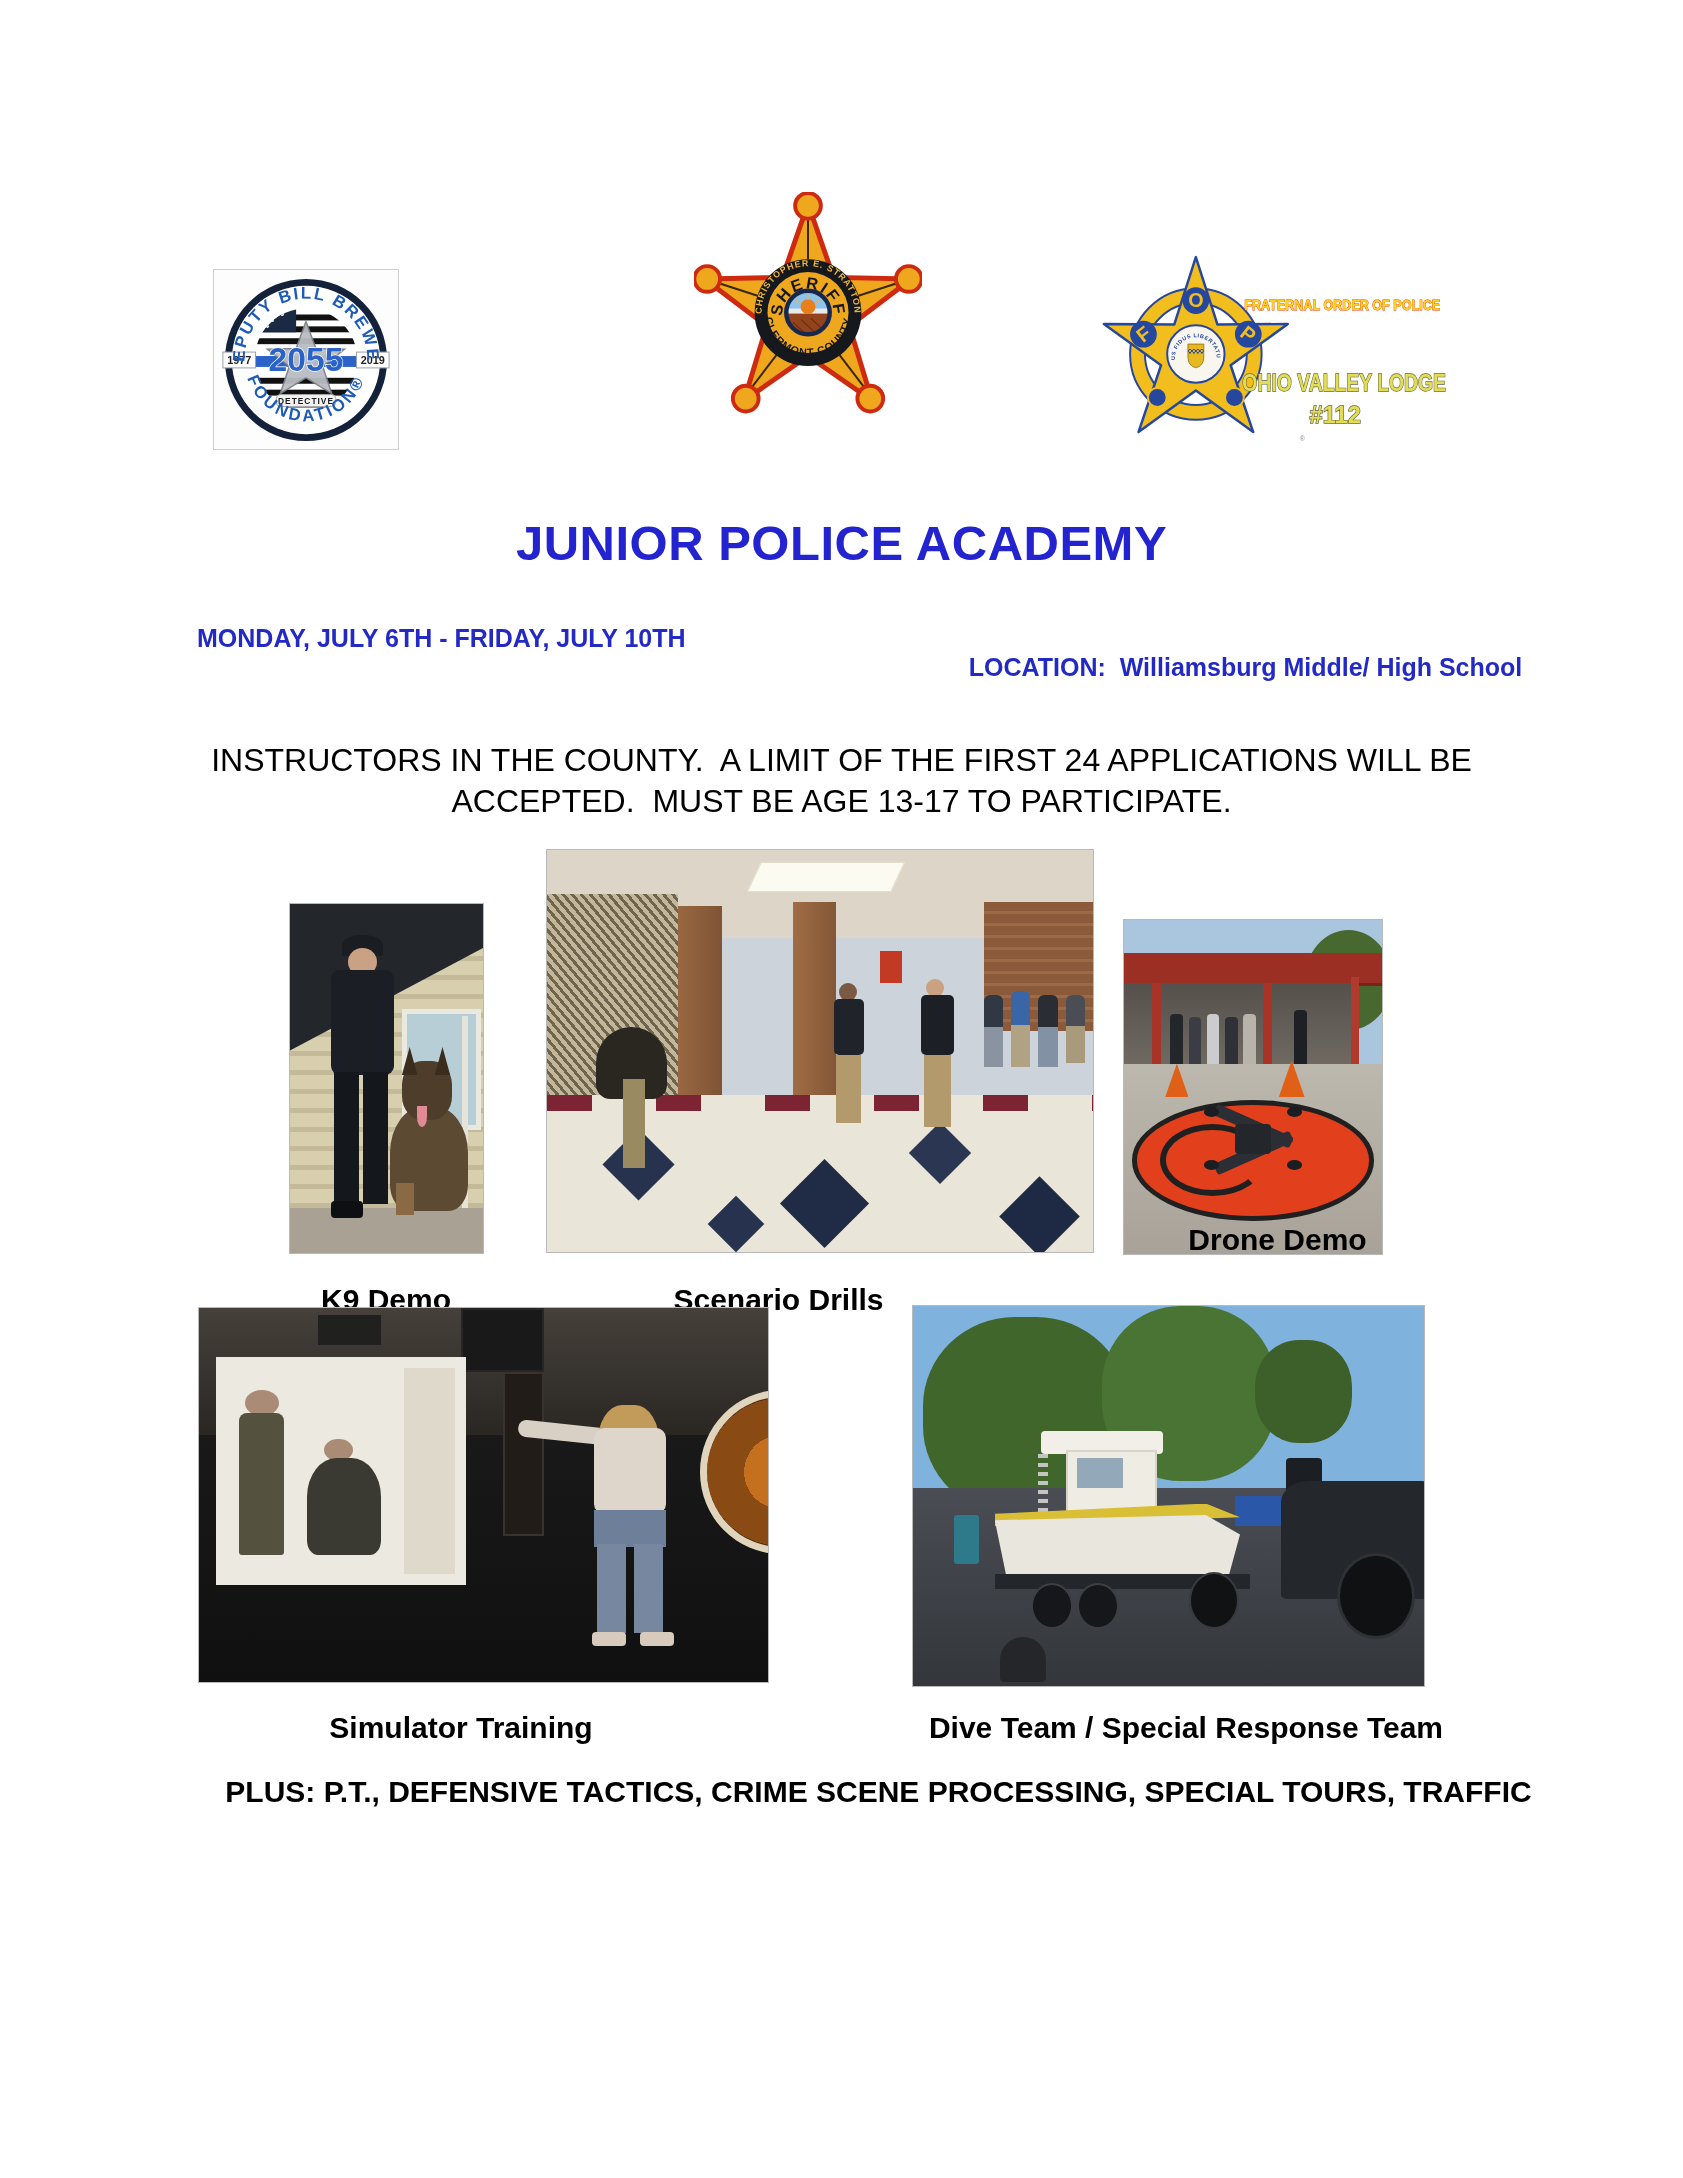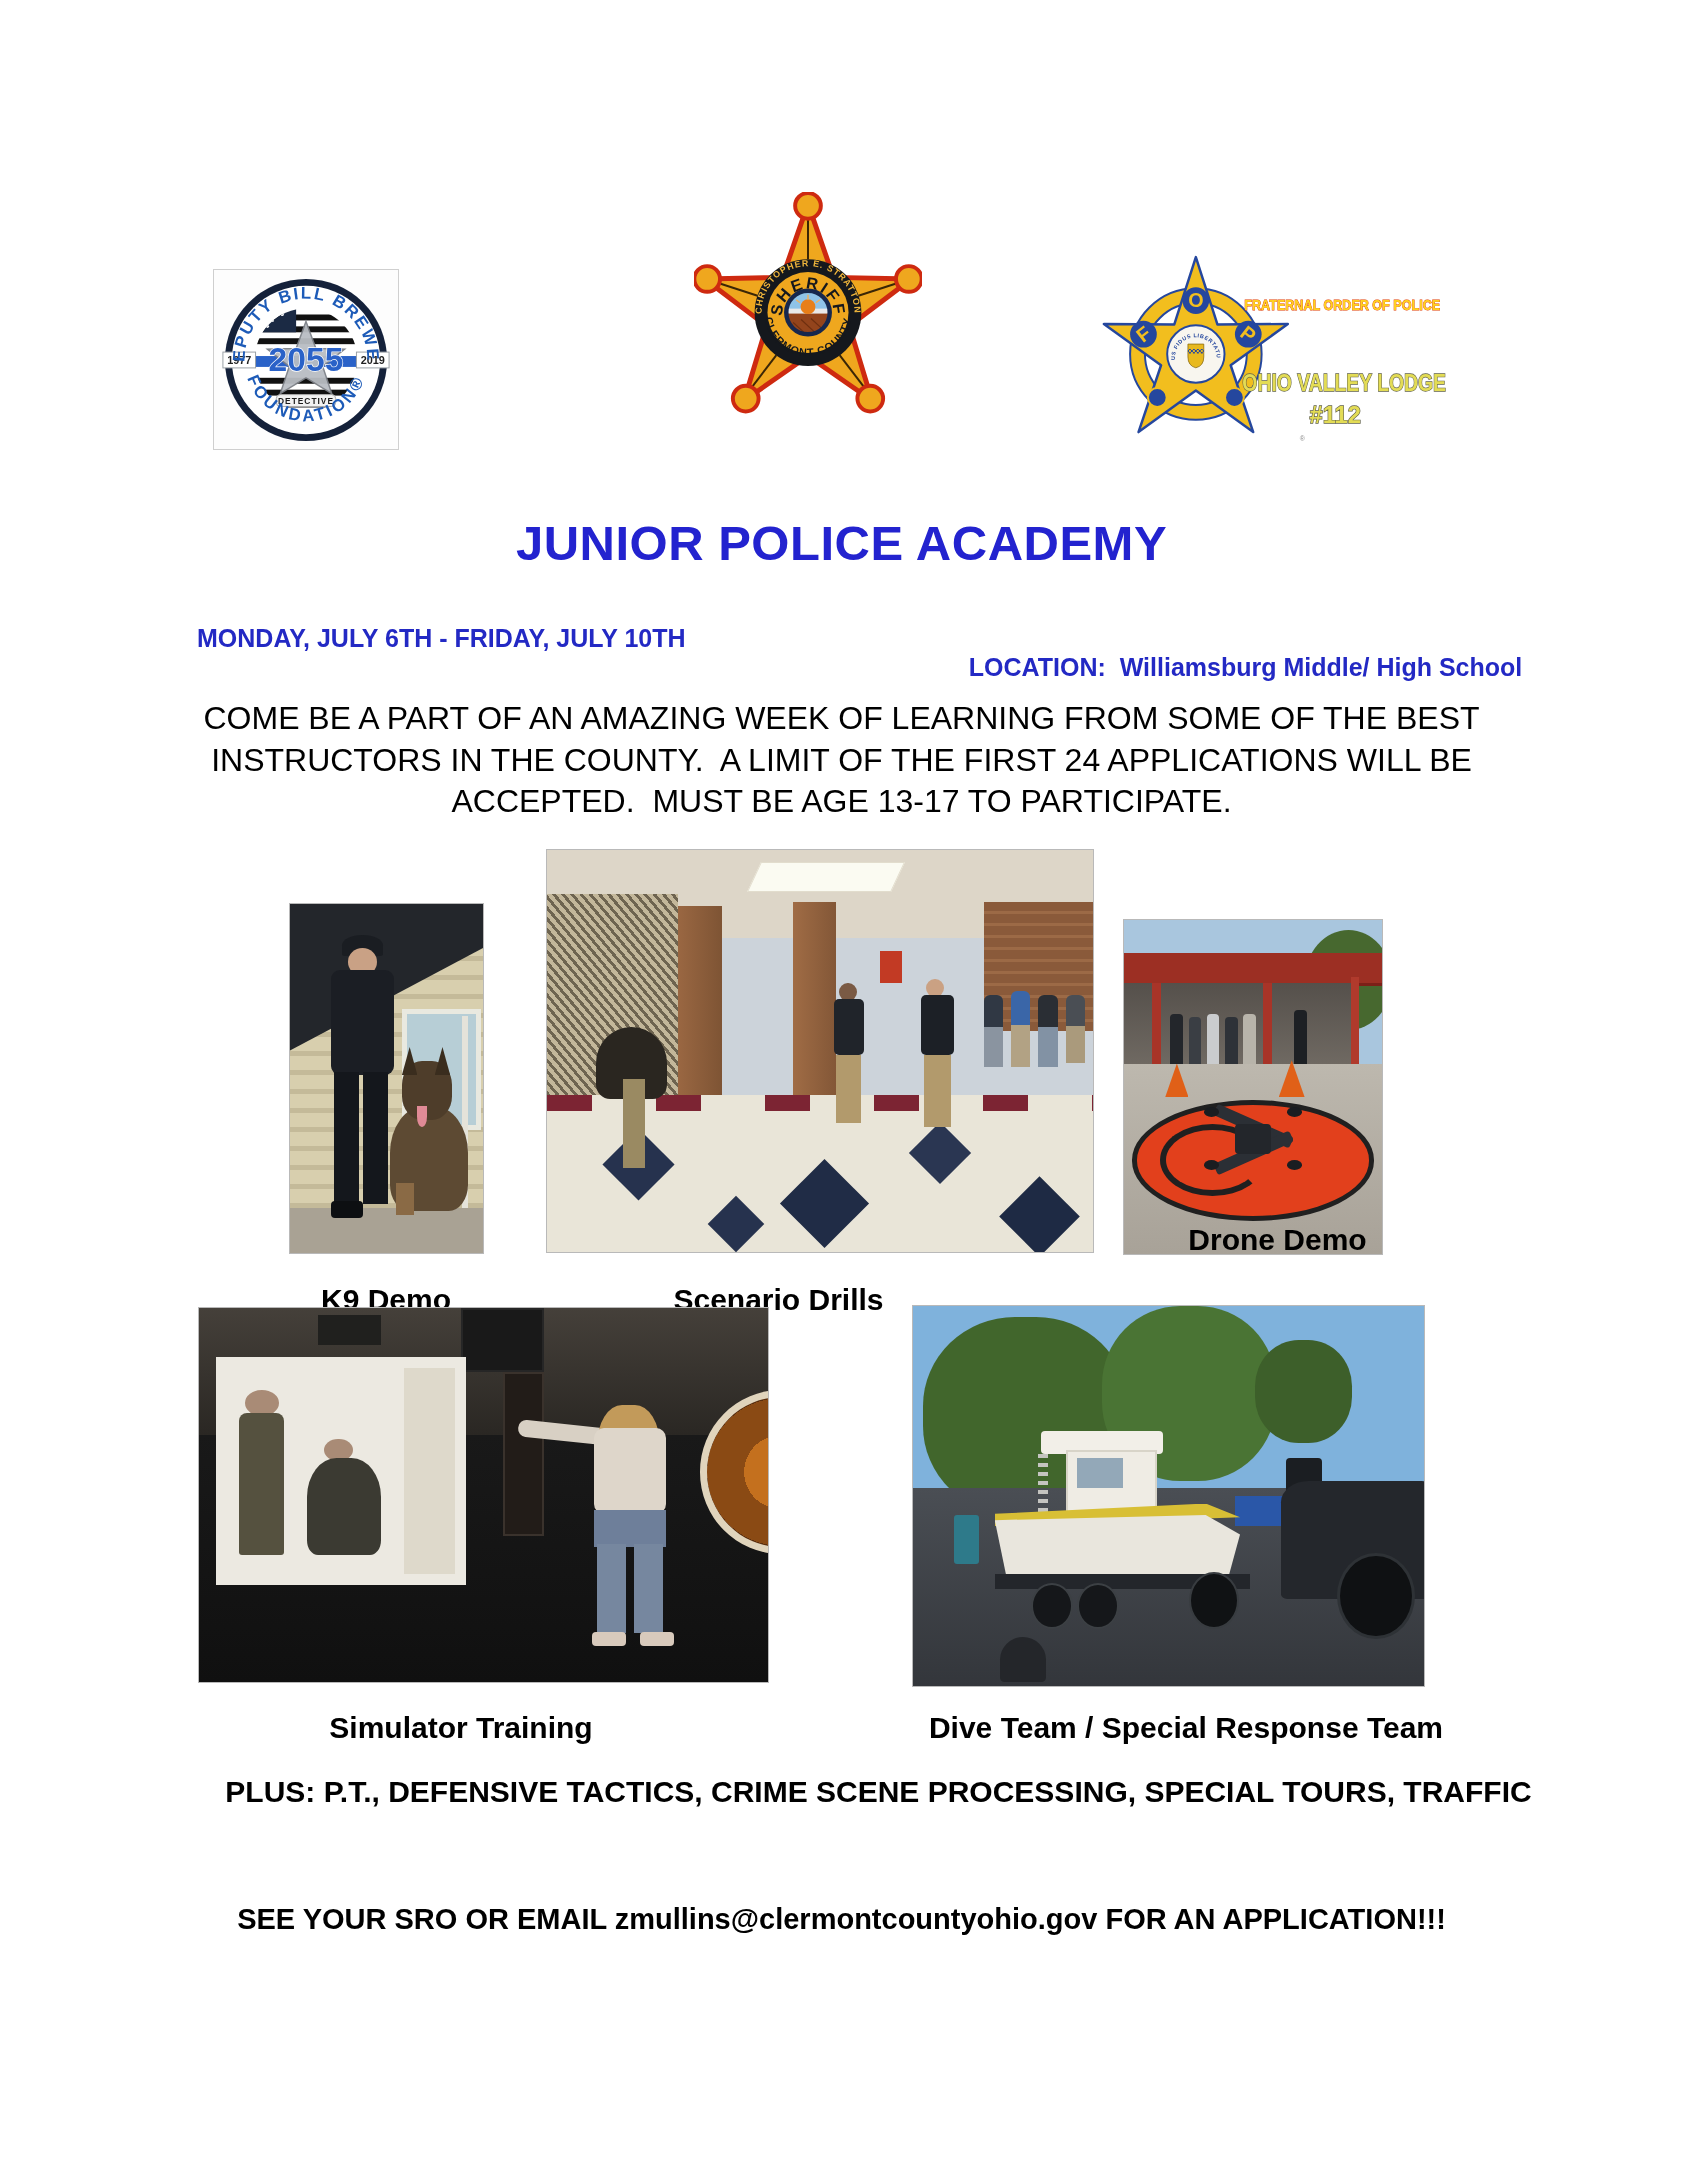--- a/index.html
+++ b/index.html
@@ -149,21 +149,20 @@
     <text x="244" y="176" text-anchor="middle" font-size="24" font-weight="bold" fill="#e3dc55" stroke="#63634c" stroke-width="1.3" paint-order="stroke">#112</text>
   </svg>
 
   <div class="abs title" style="left:0;top:518px;">JUNIOR POLICE ACADEMY</div>
 
   <div class="abs dateline" style="left:197px;top:624px;">MONDAY, JULY 6TH - FRIDAY, JULY 10TH</div>
   <div class="abs dateline" style="left:941px;top:624px;">
     <span>LOCATION:</span><span>  </span><span>Williamsburg Middle/ High School</span>
   </div>
 
-  <div class="abs introline" style="left:0;top:698px;">COME BE A PART OF AN AMAZING WEEK OF LEARNING FROM SOME OF THE BEST</div>
   <div class="abs introline" style="left:0;top:740px;">INSTRUCTORS IN THE COUNTY.  A LIMIT OF THE FIRST 24 APPLICATIONS WILL BE</div>
   <div class="abs introline" style="left:0;top:781px;">ACCEPTED.  MUST BE AGE 13-17 TO PARTICIPATE.</div>
 
   <div class="photo" style="left:289px;top:903px;width:193px;height:349px;">
     <div class="ly" style="inset:0;background:repeating-linear-gradient(#d8cfae 0 14px,#c4ba99 14px 19px);"></div>
     <div class="ly" style="left:58%;top:30%;width:36%;height:32%;background:#b7ced6;border:5px solid #e9e9e0;"></div>
     <div class="ly" style="left:0;top:0;width:100%;height:42%;background:#23262b;clip-path:polygon(0 0,100% 0,100% 30%,0 100%);"></div>
     <div class="ly" style="left:89%;top:32%;width:3%;height:58%;background:#e5e3da;"></div>
     <div class="ly" style="left:0;top:87%;width:100%;height:13%;background:#a9a294;"></div>
     <div class="ly" style="left:27%;top:9%;width:21%;height:6%;background:#1a1d22;border-radius:50% 50% 10% 10%;"></div>
@@ -286,16 +285,15 @@
     <div class="ly" style="left:73%;top:40%;width:7%;height:15%;background:#1b1e22;border-radius:4px;"></div>
     <div class="ly" style="left:72%;top:46%;width:30%;height:31%;background:#24272c;border-radius:18% 8% 4% 4%;"></div>
     <div class="ly" style="left:83%;top:65%;width:14%;height:21%;background:#0f1113;border:3px solid #2e3236;border-radius:50%;"></div>
     <div class="ly" style="left:17%;top:87%;width:9%;height:12%;background:#24262a;border-radius:50% 50% 10% 10%;"></div>
   </div>
 
   <div class="abs caption" style="left:263px;top:1692px;width:396px;">Simulator Training</div>
   <div class="abs caption" style="left:889px;top:1692px;width:594px;">Dive Team / Special Response Team</div>
 
   <div class="abs footline" style="left:0;top:1775px;margin-left:37px;">PLUS: P.T., DEFENSIVE TACTICS, CRIME SCENE PROCESSING, SPECIAL TOURS, TRAFFIC</div>
-  <div class="abs footline" style="left:0;top:1903px;font-size:29px;">SEE YOUR SRO OR EMAIL zmullins@clermontcountyohio.gov FOR AN APPLICATION!!!</div>
 
 </div>
 
 
 </body></html>

